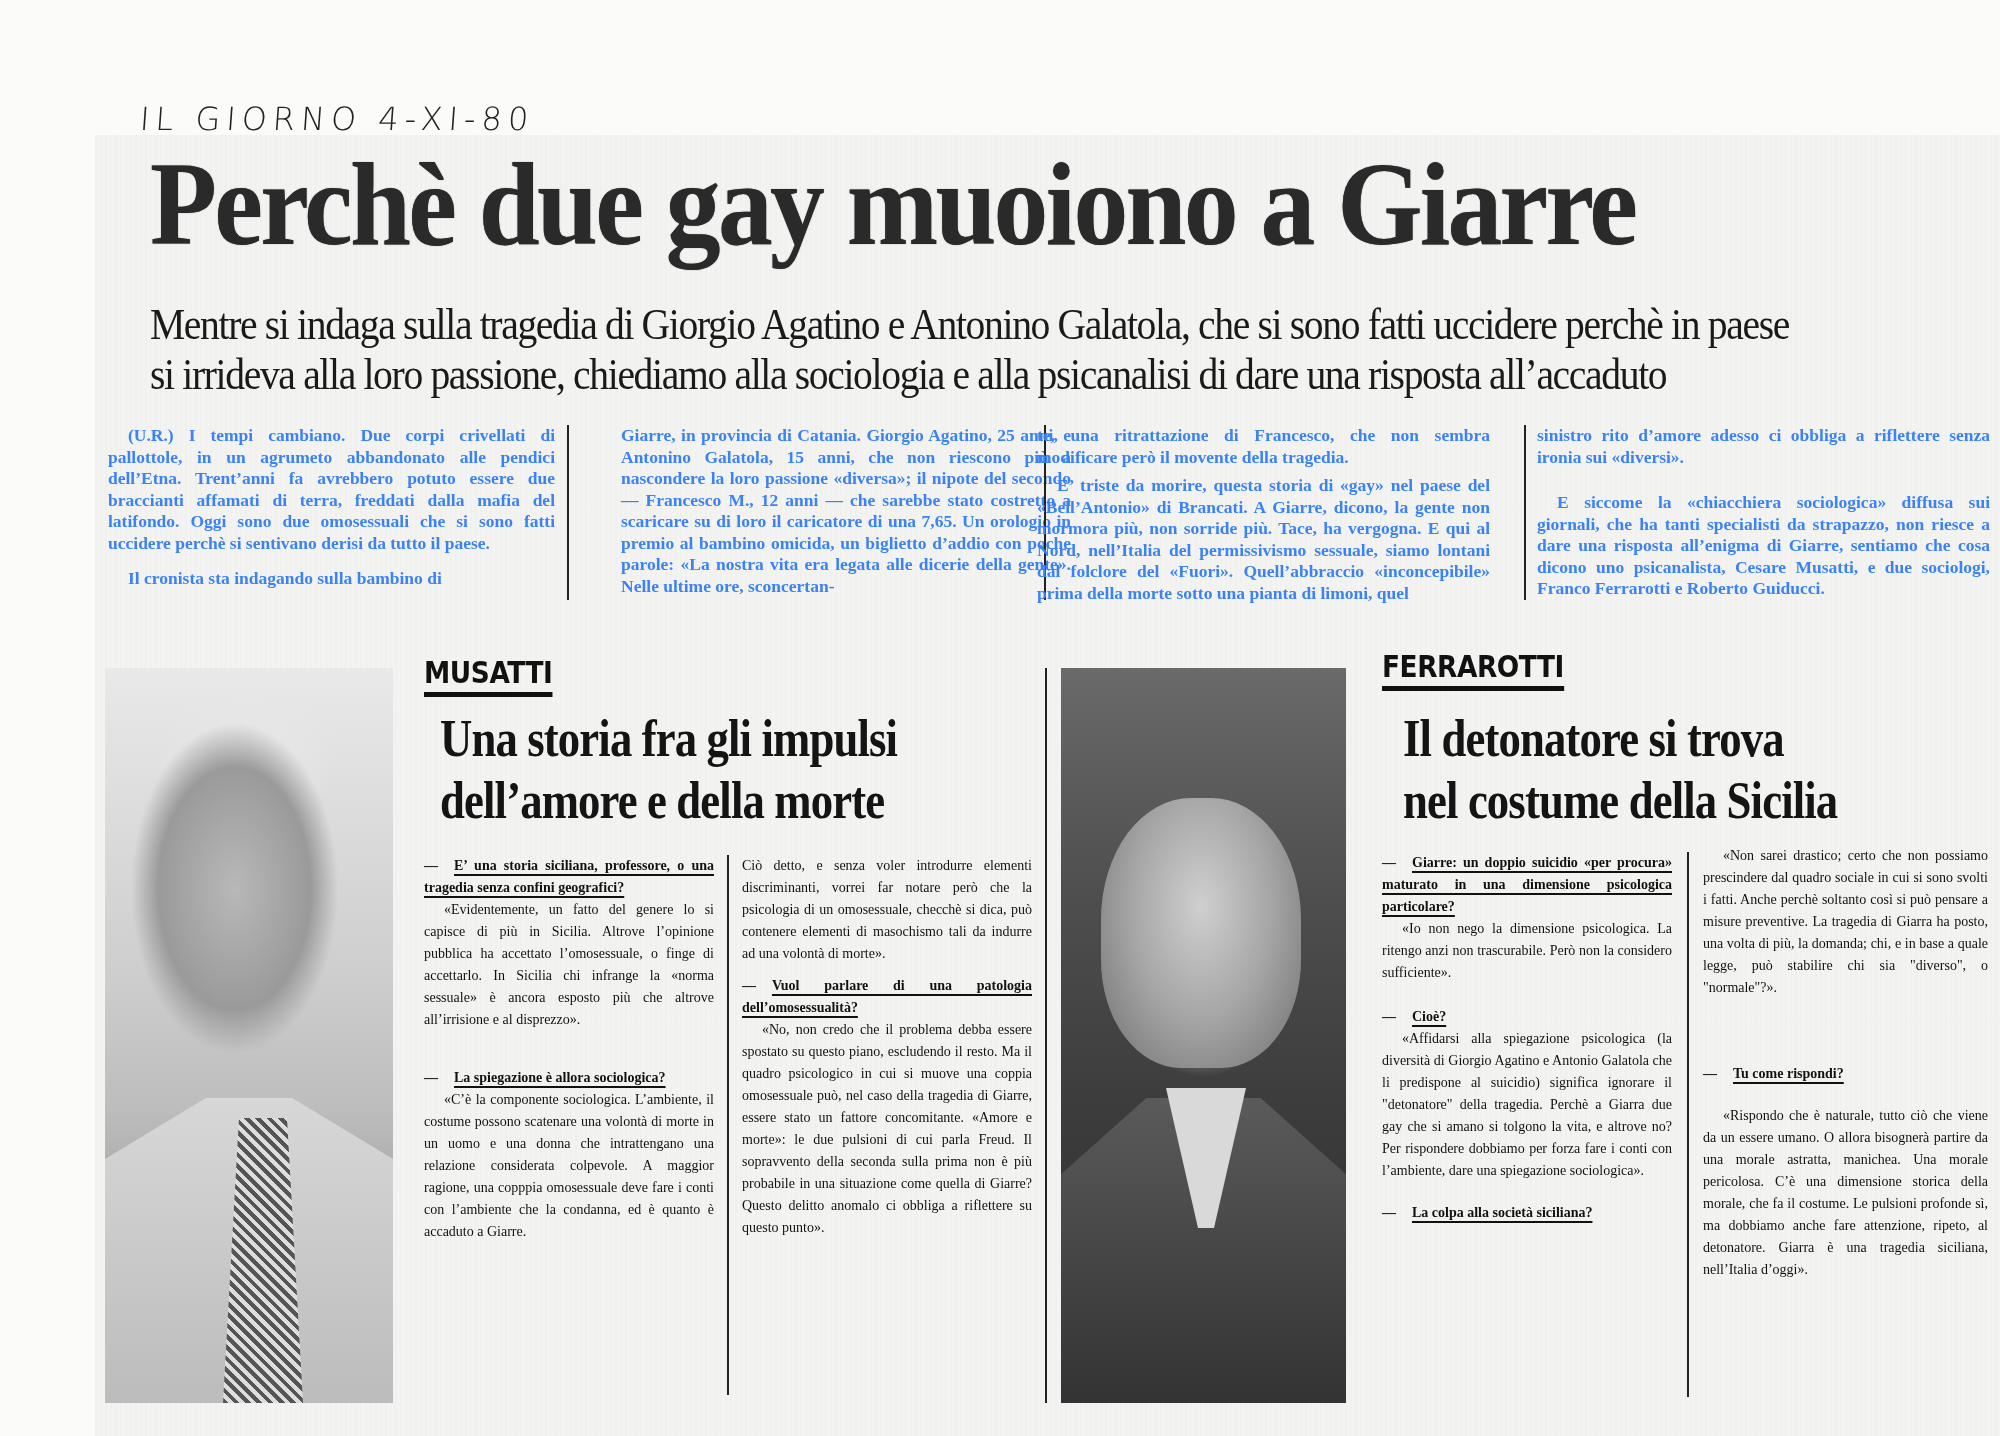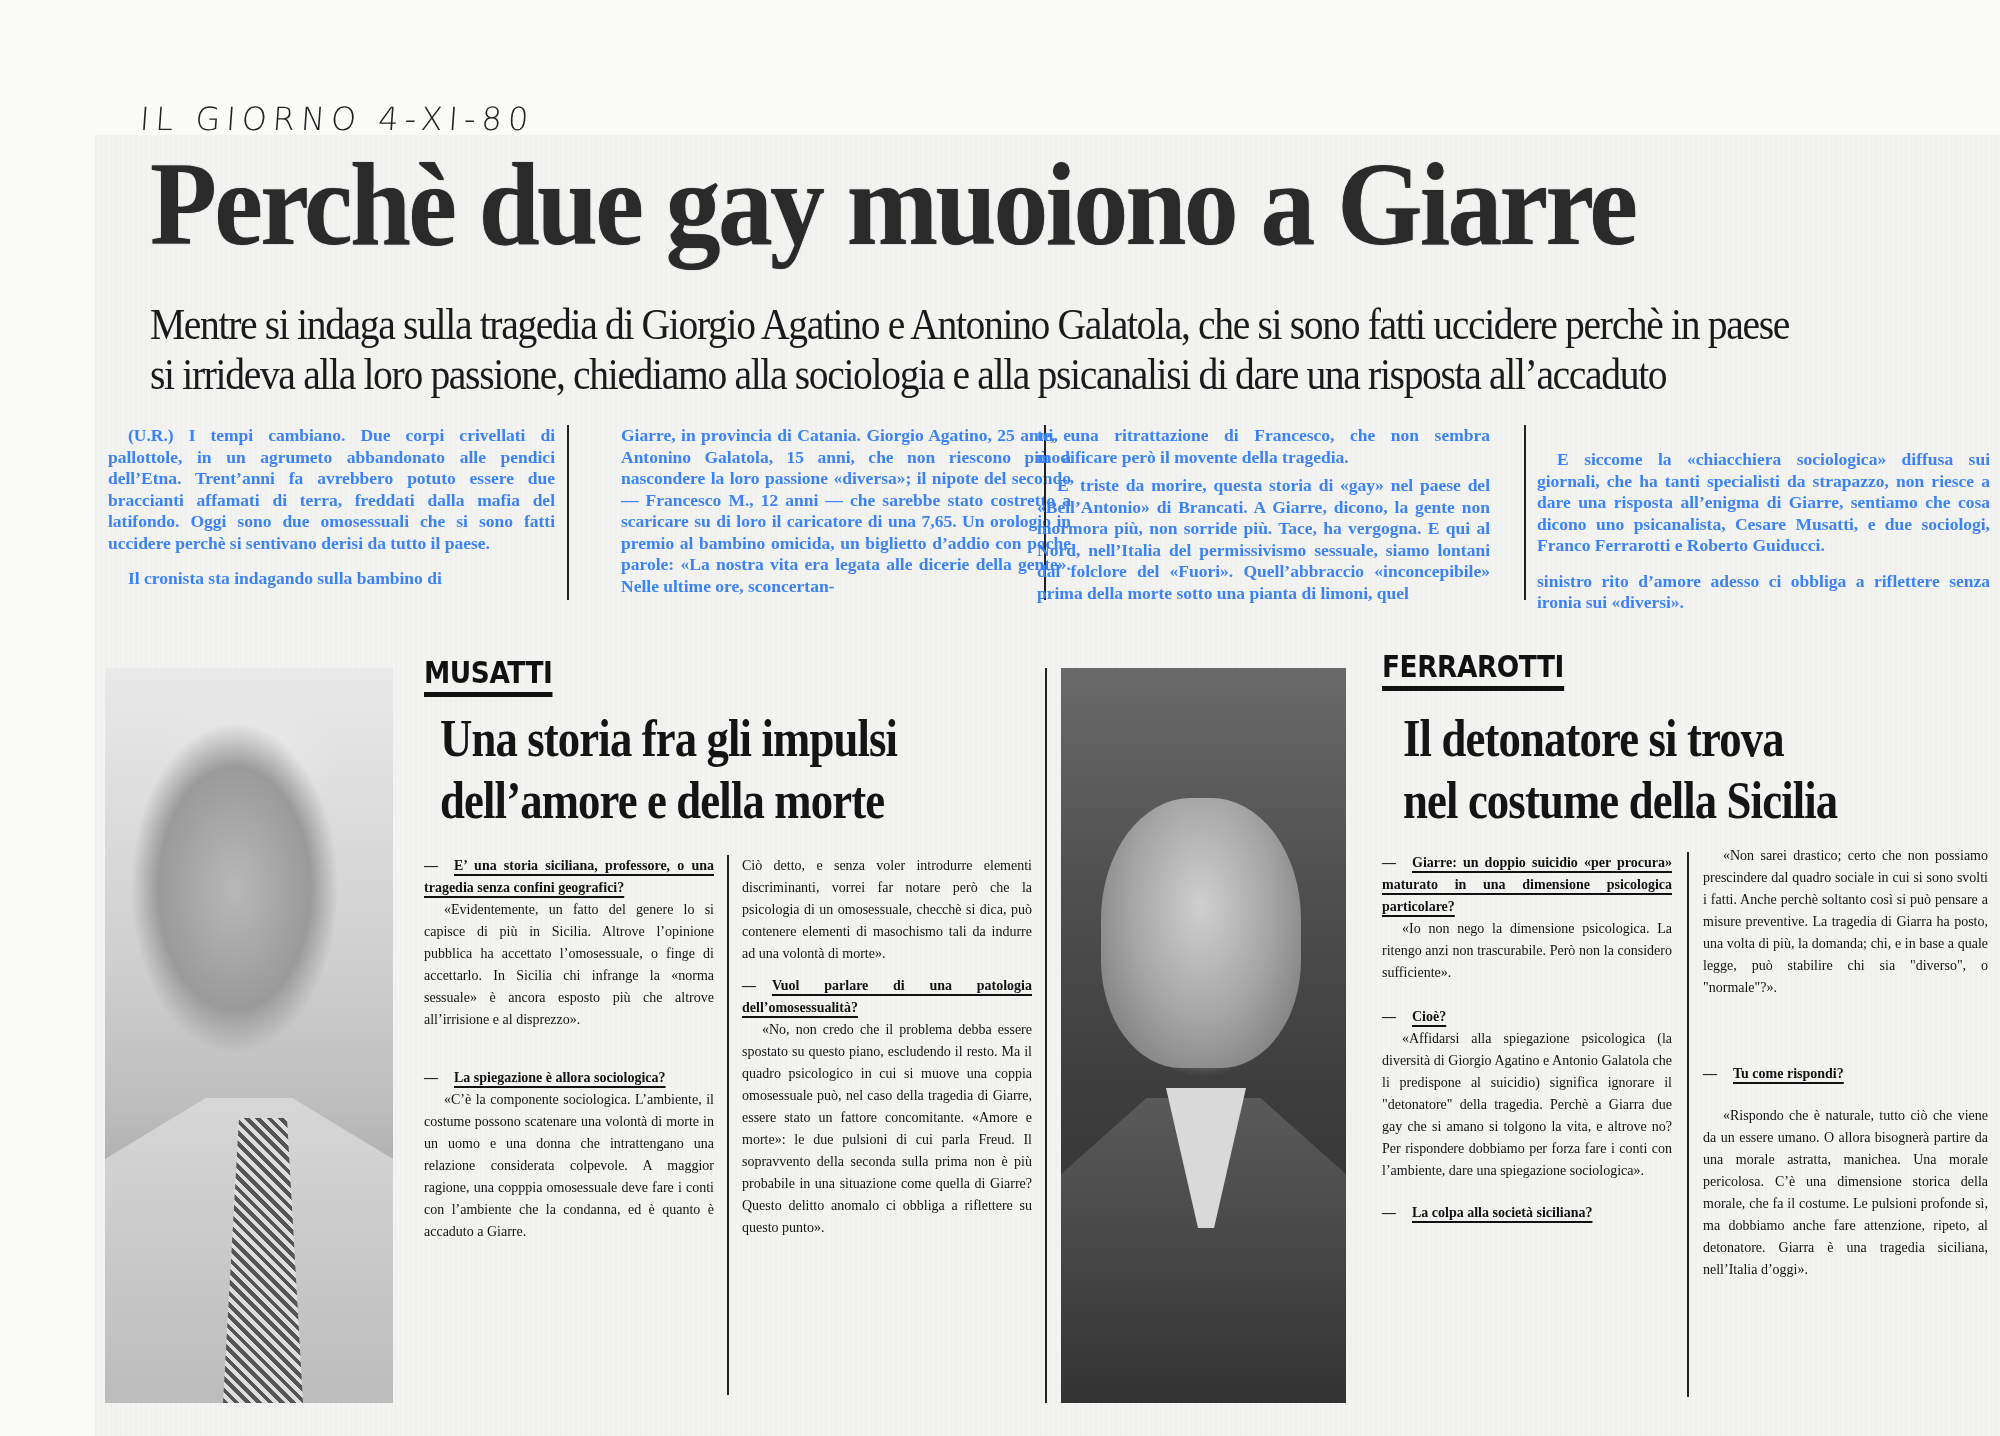--- a/index.html
+++ b/index.html
@@ -81,22 +81,22 @@
 <div class="intro" style="left:580px;width:450px;margin-left:41px;">
   <p style="text-indent:0">Giarre, in provincia di Catania. Giorgio Agatino, 25 anni, e Antonino Galatola, 15 anni, che non riescono più a nascondere la loro passione «diversa»; il nipote del secondo — Francesco M., 12 anni — che sarebbe stato costretto a scaricare su di loro il caricatore di una 7,65. Un orologio in premio al bambino omicida, un biglietto d’addio con poche parole: «La nostra vita era legata alle dicerie della gente». Nelle ultime ore, sconcertan-</p>
 </div>
 <div class="vrule" style="left:1044px;top:425px;height:175px;"></div>
 <div class="intro" style="left:1037px;width:453px;">
   <p style="text-indent:0">te, una ritrattazione di Francesco, che non sembra modificare però il movente della tragedia.</p>
   <p style="margin-top:7px">E’ triste da morire, questa storia di «gay» nel paese del «Bell’Antonio» di Brancati. A Giarre, dicono, la gente non mormora più, non sorride più. Tace, ha vergogna. E qui al Nord, nell’Italia del permissivismo sessuale, siamo lontani dal folclore del «Fuori». Quell’abbraccio «inconcepibile» prima della morte sotto una pianta di limoni, quel</p>
 </div>
 <div class="vrule" style="left:1524px;top:425px;height:175px;"></div>
 <div class="intro" style="left:1537px;width:453px;">
+  <p style="text-indent:0">sinistro rito d’amore adesso ci obbliga a riflettere senza ironia sui «diversi».</p>
   <p style="margin-top:24px">E siccome la «chiacchiera sociologica» diffusa sui giornali, che ha tanti specialisti da strapazzo, non riesce a dare una risposta all’enigma di Giarre, sentiamo che cosa dicono uno psicanalista, Cesare Musatti, e due sociologi, Franco Ferrarotti e Roberto Guiducci.</p>
-  <p style="text-indent:0">sinistro rito d’amore adesso ci obbliga a riflettere senza ironia sui «diversi».</p>
 </div>
 
 <div class="photo photo1" title="Portrait photo of Cesare Musatti">
   <div class="suit"></div>
   <div class="tie"></div>
 </div>
 
 <div class="kicker" style="left:424px;top:656px;">MUSATTI</div>
 <div class="title" style="left:440px;top:708px;">Una storia fra gli impulsi</div>
 <div class="title" style="left:440px;top:770px;">dell’amore e della morte</div>

